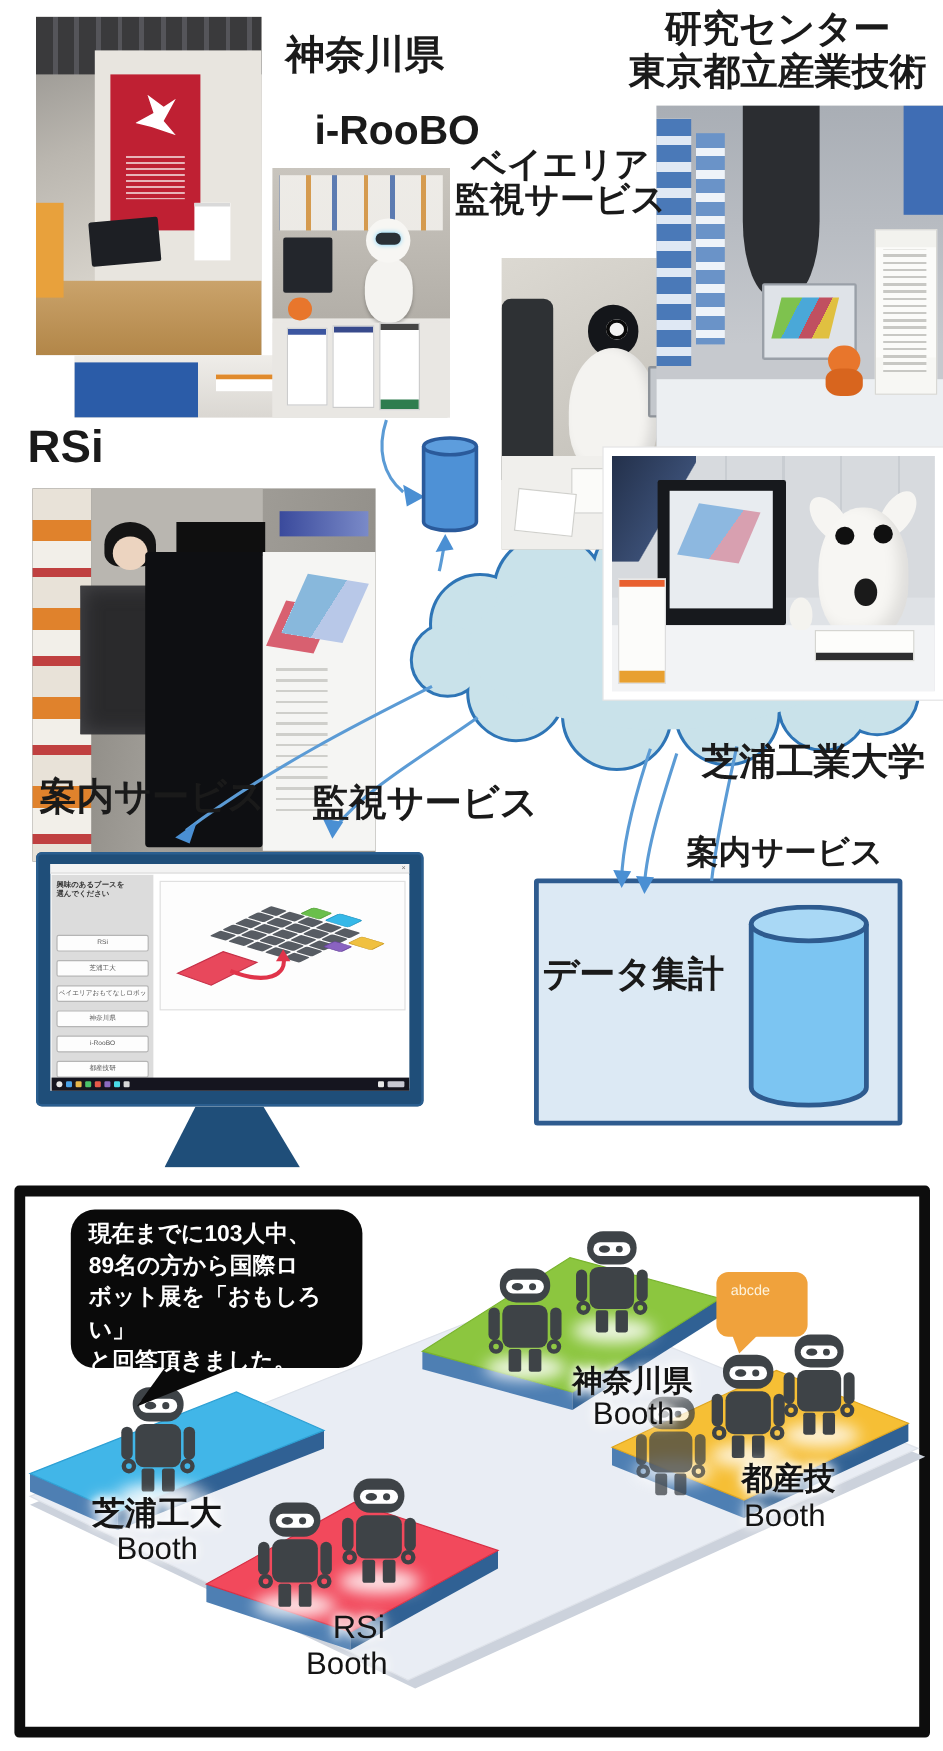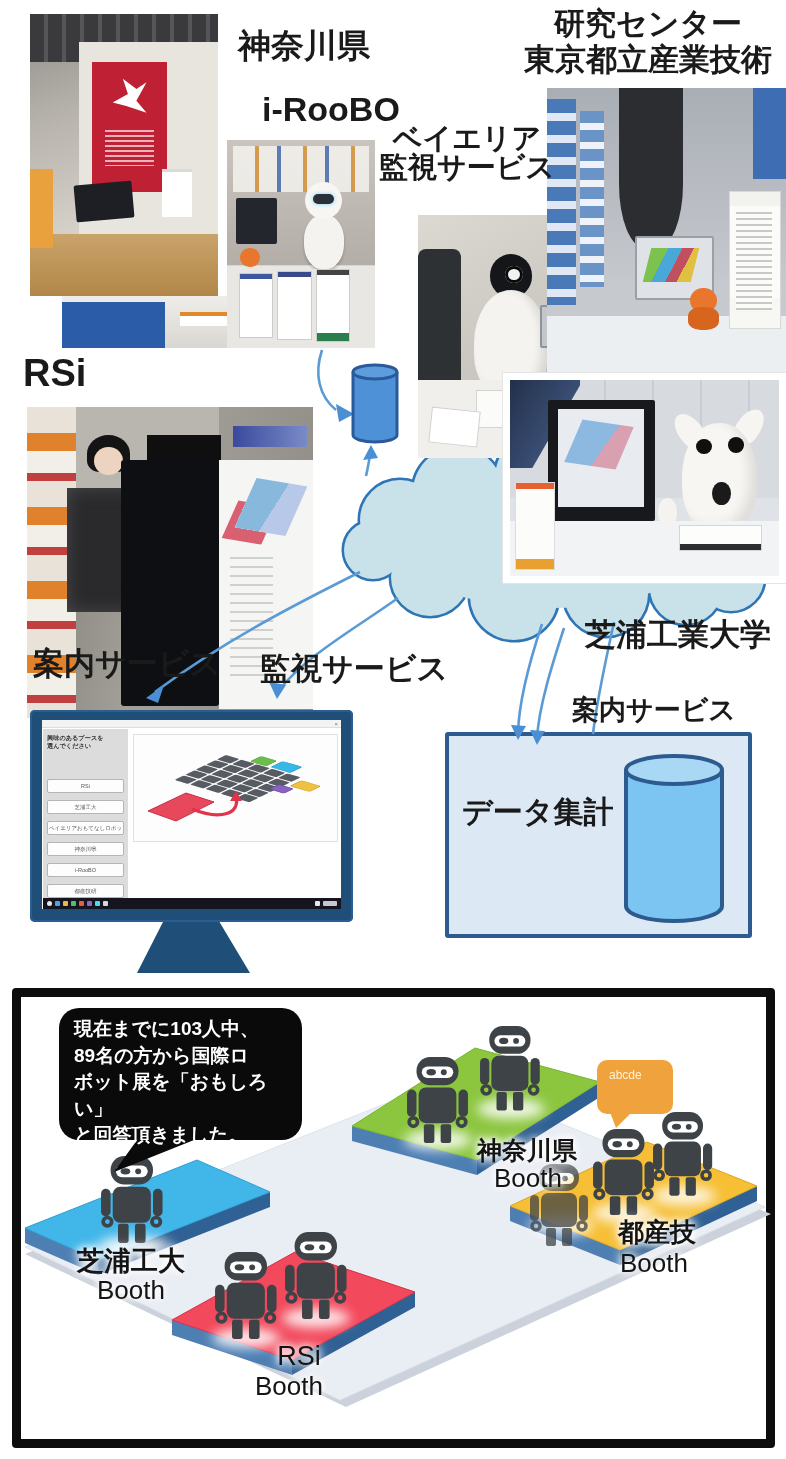--- a/index.html
+++ b/index.html
@@ -274,21 +274,21 @@
         <div class="tico" style="background:#8a6bc0;"></div>
         <div class="tico" style="background:#4adce8;"></div>
         <div class="tico" style="background:#d8d8d8;"></div>
         <div class="tico" style="background:#e8e8e8;margin-left:auto;"></div>
         <div class="tico" style="background:#c8c8d2;width:14px;"></div>
       </div>
     </div>
   </div>
 
   <div id="data-box">
-    <div class="lbl" style="left:13px;top:56px;font-size:30px;">データ集計</div>
+    <div class="lbl" style="left:3px;top:56px;font-size:30px;">データ集計</div>
     <svg class="abs" style="left:170px;top:18px;" width="110" height="172" viewBox="0 0 110 172">
       <g stroke="#2e5b8f" stroke-width="4" fill="#7cc5f2">
         <path d="M7,16 L7,152 A48,15 0 0 0 103,152 L103,16"></path>
         <ellipse cx="55" cy="16" rx="48" ry="14" fill="#a9d8f5"></ellipse>
       </g>
     </svg>
   </div>
 
   <div id="panel-bg"></div>
   <svg id="panel-svg" width="763" height="460" viewBox="0 0 763 460">

